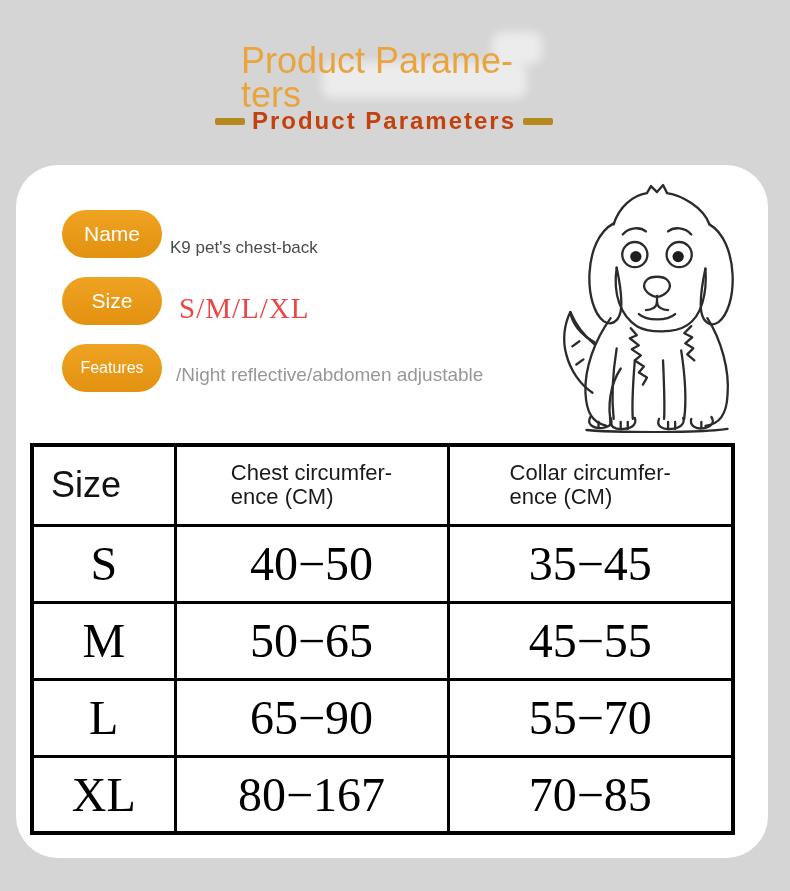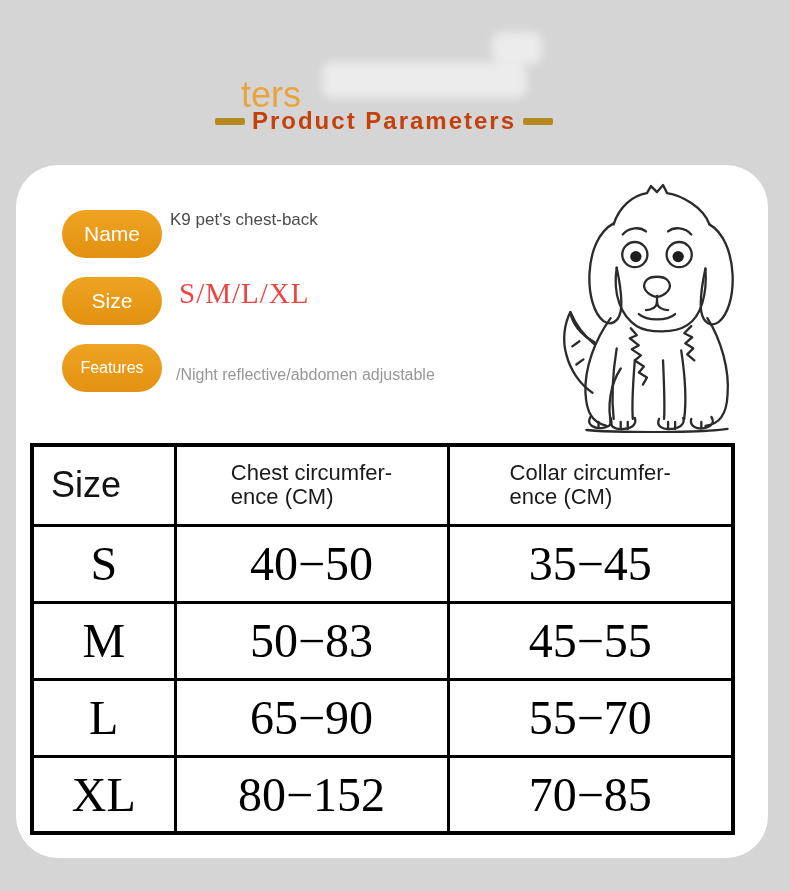--- a/index.html
+++ b/index.html
@@ -20,37 +20,37 @@
     display:flex;align-items:center;justify-content:center;gap:7px;
     transform:translateX(-11px);
   }
   .dash{width:30px;height:7px;border-radius:2px;background:#b5891e;flex:none;}
   .subtitle{font-size:24px;font-weight:700;letter-spacing:2px;color:#c2410c;white-space:nowrap;}
   
   .card{
     position:absolute;left:16px;top:165px;width:752px;height:693px;
     background:#ffffff;border-radius:42px;
   }
-  .spec-row{position:absolute;left:46px;display:flex;align-items:flex-start;}
+  .spec-row{position:absolute;left:46px;display:flex;align-items:flex-end;}
   .row-name{top:45px;}
   .row-size{top:112px;}
   .row-features{top:179px;align-items:center;}
   .pill{
     width:100px;height:48px;border-radius:25px;flex:none;
     background:linear-gradient(180deg,#efa322 0%,#e39110 100%);
     color:#fff;display:flex;align-items:center;justify-content:center;
     font-size:21px;
   }
   .pill.small{font-size:16px;}
   .value-name{margin-left:8px;font-size:17px;color:#4b4b4b;}
   .value-size{margin-left:17px;font-size:29px;color:#ef4444;
     font-family:"Liberation Serif","DejaVu Serif",serif;letter-spacing:1px;}
   .value-features{margin-left:14px;padding-top:6px;max-width:350px;}
   .feat-line1{font-size:15px;line-height:19px;color:#4c4c4c;}
-  .feat-line2{font-size:16px;color:#979797;margin-top:8px;}
+  .feat-line2{font-size:19px;color:#979797;margin-top:8px;}
   .dog{position:absolute;top:12px;right:4px;width:214px;height:256px;}
   
   .size-table{
     position:absolute;left:14px;top:278px;
     border-collapse:collapse;table-layout:fixed;width:701px;
     border:4px solid #000;
   }
   .size-table th,.size-table td{border:3px solid #000;padding:0;}
   .size-table tr.head-row{height:80px;}
   .size-table tr.data-row{height:77px;}
@@ -67,21 +67,21 @@
 </style>
 </head>
 <body>
 
 <div class="screen">
 
   <div class="ghost ghost1"></div>
   <div class="ghost ghost2"></div>
 
   <h1 class="page-title">
-    <br>
+    <span>Product Parame-</span><br>
     <span>ters</span>
   </h1>
 
   <div class="subtitle-row">
     <span class="dash"></span>
     <span class="subtitle">Product Parameters</span>
     <span class="dash"></span>
   </div>
 
   <section class="card">
@@ -178,30 +178,30 @@
           </div>
         </th>
       </tr>
       <tr class="data-row">
         <td>S</td>
         <td>40−50</td>
         <td>35−45</td>
       </tr>
       <tr class="data-row">
         <td>M</td>
-        <td>50−83</td>
+        <td>50−65</td>
         <td>45−55</td>
       </tr>
       <tr class="data-row">
         <td>L</td>
         <td>65−90</td>
         <td>55−70</td>
       </tr>
       <tr class="data-row">
         <td>XL</td>
-        <td>80−152</td>
+        <td>80−167</td>
         <td>70−85</td>
       </tr>
     </tbody>
       </table>
 
   </section>
 </div>
 
 </body></html>

